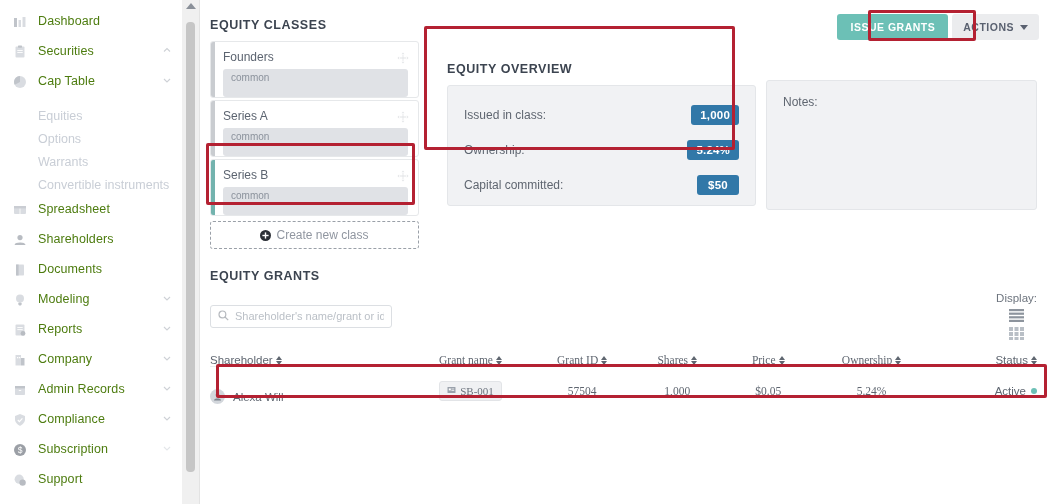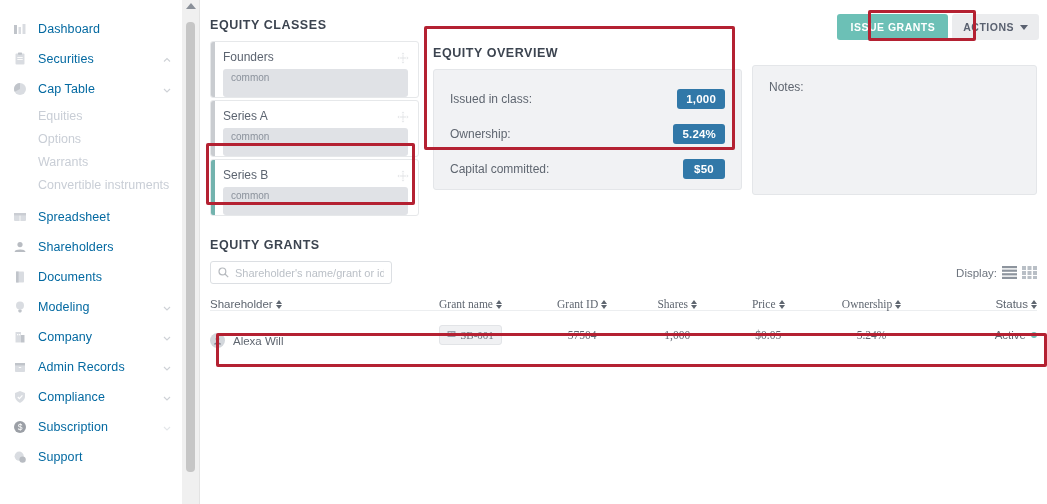--- a/index.html
+++ b/index.html
@@ -13,23 +13,23 @@
 
   
   .sidebar {
     width: 182px; height: 504px;
     background: #ffffff;
     padding-top: 14px;
     flex: 0 0 182px;
     overflow: hidden;
   }
   .nav-item {
-    display: flex; align-items: center;
+    display: flex; 
     height: 30px; padding: 0 10px 0 12px;
-    color: #0369a1; font-size: 12.5px;
+    color: #4d7c0f; font-size: 12.5px;
     position: relative;
     cursor: pointer;
   }
   .nav-icon {
     width: 16px; height: 16px;
     margin-right: 10px;
     display: flex; align-items: center; justify-content: center;
     flex: 0 0 16px;
     opacity: .62;
   }
@@ -125,21 +125,21 @@
     display: flex; align-items: center; justify-content: center;
     font-size: 12px; color: #9096a0;
     cursor: pointer;
   }
   .plus-icon {
     display: inline-flex; margin-right: 5px;
     width: 11px; height: 11px;
   }
 
   
-  .col-overview { width: 309px; flex: 0 0 309px; margin-left: 14px; }
+  .col-overview { width: 309px; flex: 0 0 309px; margin-left: 28px; }
   .overview-panel {
     background: #f1f2f4;
     border: 1px solid #e4e6e9;
     border-radius: 3px;
     height: 121px;
     padding: 14px 16px 0 16px;
   }
   .ov-row {
     display: flex; align-items: center;
     height: 30px; margin-bottom: 5px;
@@ -201,21 +201,21 @@
   .search-box input {
     border: none; outline: none;
     font-size: 11px; color: #9aa0a8;
     font-family: "Liberation Sans", sans-serif;
     width: 100%; background: transparent;
   }
   .search-box input::placeholder { color: #bbc0c7; }
   .search-icon { margin-right: 6px; opacity: .5; flex: 0 0 11px; }
   .display-group {
     margin-left: auto; display: flex; align-items: center;
-    font-size: 11.5px; color: #6d747e; gap: 5px;
+    font-size: 11.5px; color: #6d747e; gap: 5px; flex-direction: column;
   }
   .disp-icon { cursor: pointer; display: flex; }
 
   table.grants-table {
     width: 100%; border-collapse: collapse; margin-top: 14px;
   }
   table.grants-table th {
     font-size: 11.5px; font-weight: normal; color: #5f6670;
     white-space: nowrap;
   }
@@ -359,20 +359,36 @@
           </svg>
       </span>
       <span class="nav-label">Modeling</span>
       <span class="chev">
         <svg width="10" height="10" viewBox="0 0 10 10">
             <path d="M2 4 L5 7 L8 4" stroke="#a6acb5" stroke-width="1.1" fill="none"></path>
           </svg>
       </span>
     </div>
 
+    <div class="nav-item">
+      <span class="nav-icon">
+        <svg width="14" height="14" viewBox="0 0 14 14">
+            <rect x="2.5" y="1.5" width="9" height="11" rx="1" fill="#c3c8cf"></rect>
+            <rect x="4.3" y="4" width="5.4" height="0.9" fill="#fff"></rect>
+            <rect x="4.3" y="6.2" width="5.4" height="0.9" fill="#fff"></rect>
+            <circle cx="10" cy="10.4" r="2.4" fill="#8e949e"></circle>
+          </svg>
+      </span>
+      <span class="nav-label">Reports</span>
+      <span class="chev">
+        <svg width="10" height="10" viewBox="0 0 10 10">
+            <path d="M2 4 L5 7 L8 4" stroke="#a6acb5" stroke-width="1.1" fill="none"></path>
+          </svg>
+      </span>
+    </div>
 
     <div class="nav-item">
       <span class="nav-icon">
         <svg width="14" height="14" viewBox="0 0 14 14">
             <rect x="2.5" y="2" width="5.5" height="10.5" fill="#c3c8cf"></rect>
             <rect x="8" y="5" width="3.5" height="7.5" fill="#9aa1ab"></rect>
             <rect x="4" y="4" width="1.3" height="1.3" fill="#fff"></rect>
             <rect x="6" y="4" width="1.3" height="1.3" fill="#fff"></rect>
           </svg>
       </span>
@@ -488,20 +504,30 @@
           <span class="class-accent"></span>
           <div class="class-name">Series B</div>
           <div class="class-type">common</div>
           <span class="drag-handle">
             <svg width="12" height="12" viewBox="0 0 12 12">
                 <path d="M6 0.5 L7.4 2.2 H4.6 Z M6 11.5 L4.6 9.8 H7.4 Z M0.5 6 L2.2 4.6 V7.4 Z M11.5 6 L9.8 7.4 V4.6 Z M5.6 3 h0.8 v6 h-0.8 Z M3 5.6 h6 v0.8 h-6 Z" fill="#7d848e"></path>
               </svg>
           </span>
         </div>
 
+        <div class="create-class">
+          <span class="plus-icon">
+            <svg width="11" height="11" viewBox="0 0 11 11">
+                <circle cx="5.5" cy="5.5" r="5.5" fill="#2b2f36"></circle>
+                <rect x="4.8" y="2.4" width="1.4" height="6.2" fill="#fff"></rect>
+                <rect x="2.4" y="4.8" width="6.2" height="1.4" fill="#fff"></rect>
+              </svg>
+          </span>
+          <span>Create new class</span>
+        </div>
       </section>
 
       <section class="col-overview">
         <div class="section-title">EQUITY OVERVIEW</div>
         <div class="overview-panel">
           <div class="ov-row">
             <span class="ov-label">Issued in class:</span>
             <span class="ov-badge">1,000</span>
           </div>
           <div class="ov-row">

